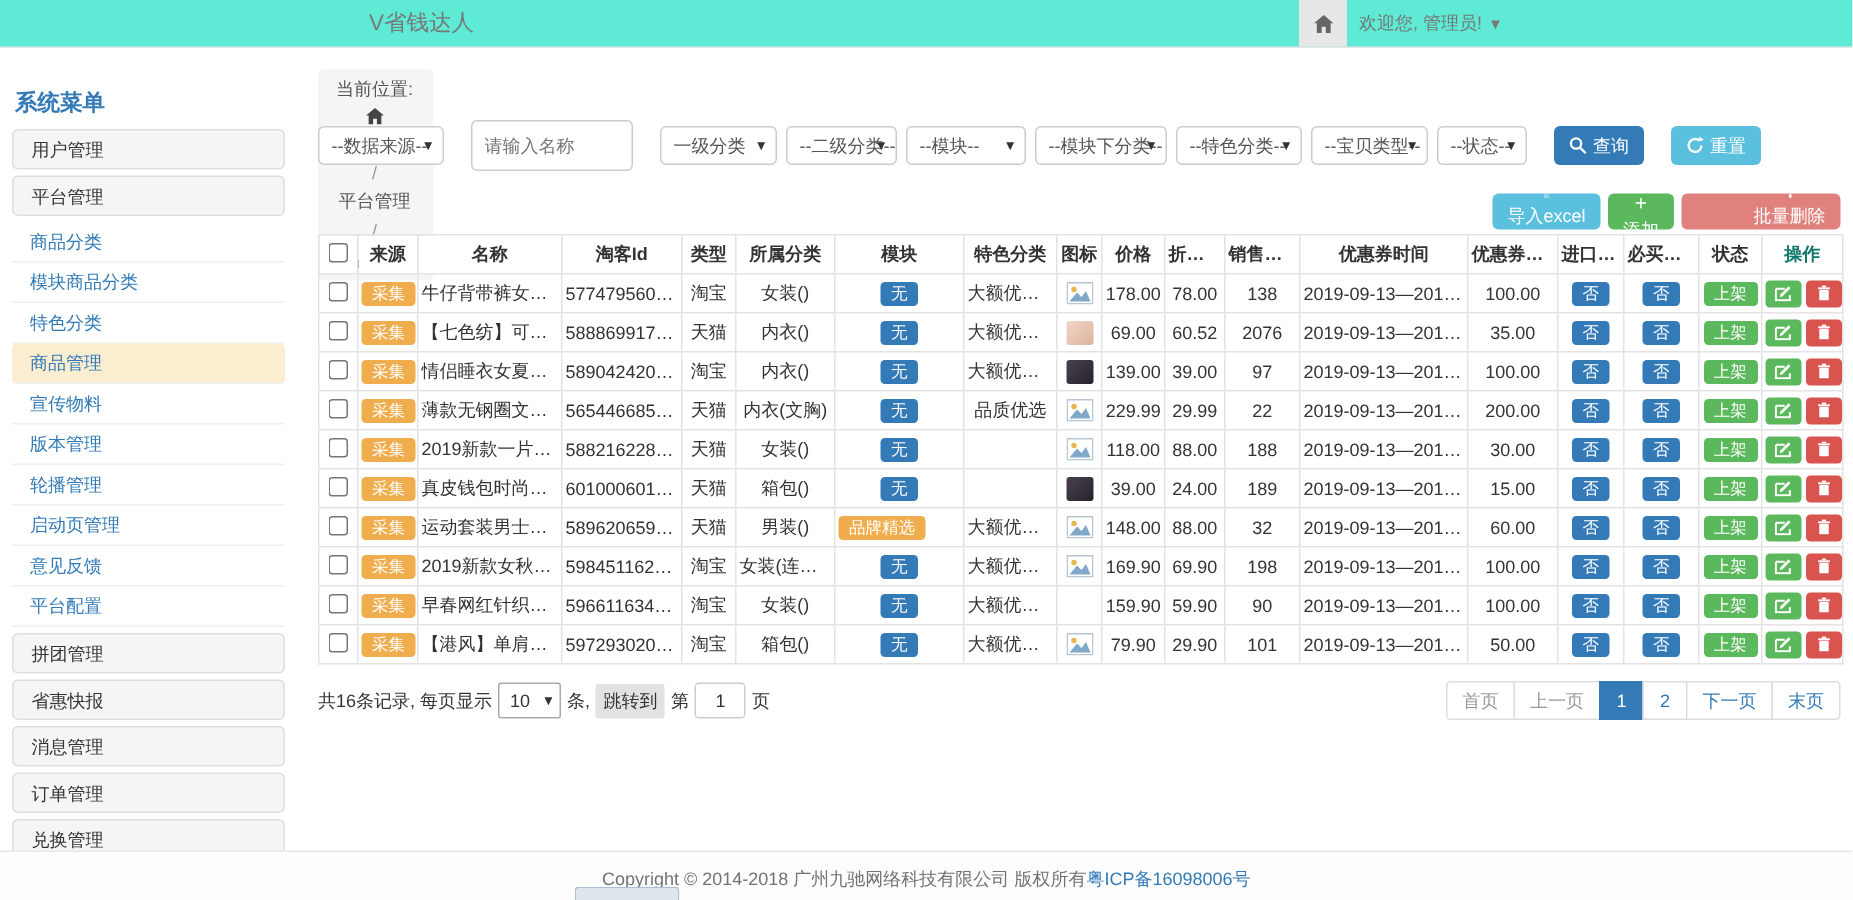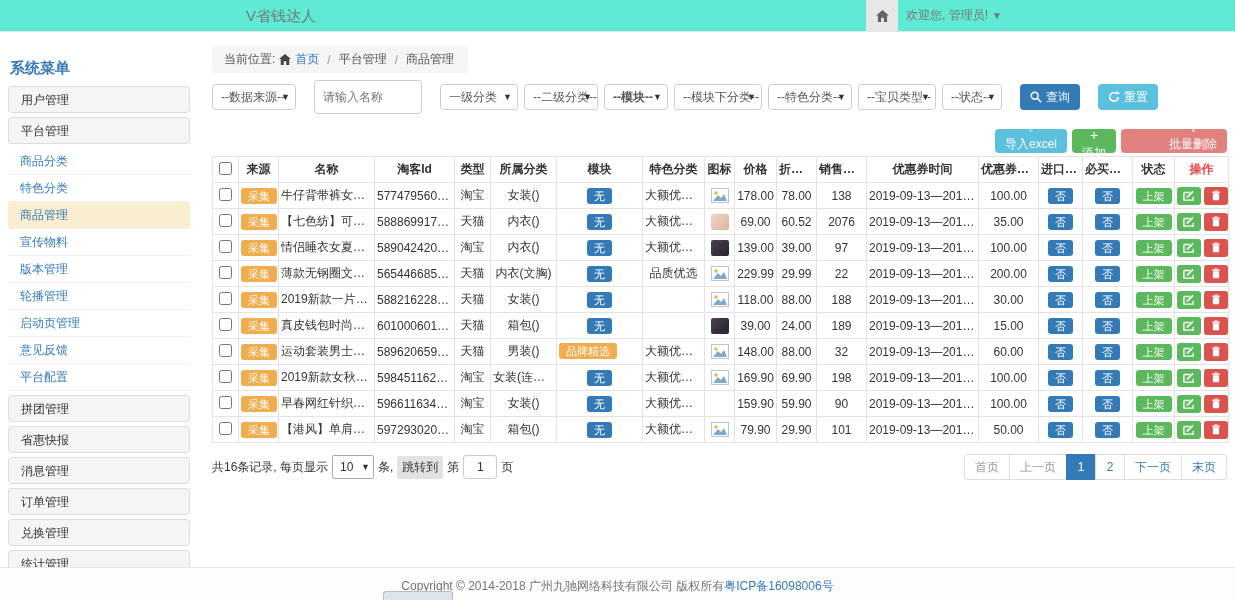--- a/index.html
+++ b/index.html
@@ -20,21 +20,21 @@
   .sidebar { position:absolute; left:8px; top:55px; width:182px; z-index:1; }
   .side-title { color:#337ab7; font-size:15px; font-weight:bold; padding:4px 2px 8px 2px; }
   .side-sec { height:27px; line-height:26px; background:#f5f5f5; border:1px solid #ddd;
     border-radius:4px; padding-left:12px; color:#333; margin-bottom:4px; cursor:pointer; }
   .side-sub { background:#fff; border-radius:0 0 4px 4px; margin-bottom:4px; }
   .side-item { height:27px; line-height:26px; padding-left:12px; color:#337ab7;
     border-bottom:1px solid #f0f0f0; cursor:pointer; }
   .side-item.active { background:#fbeed0; border-radius:3px; }
   
   .breadcrumb { position:absolute; left:212px; top:46px; background:#f5f5f5; border-radius:4px;
-    padding:5px 14px 5px 12px; color:#555; display:flex; align-items:center; gap:4px; white-space:nowrap; }
+    padding:5px 14px 5px 12px; color:#555; display:flex; align-items:center; gap:4px; white-space:nowrap;flex-direction:column; }
   .breadcrumb .home-link { color:#337ab7; cursor:pointer; }
   .breadcrumb .sep { color:#999; padding:0 4px; }
   
   .filters { position:absolute; left:212px; top:80px; display:flex; gap:18px; align-items:center; }
   .sel { position:relative; height:26px; line-height:24px; border:1px solid #ccc; border-radius:4px;
     background:#fff; color:#555; padding:0 16px 0 8px; cursor:pointer; white-space:nowrap; overflow:hidden; }
   .sel .caret { position:absolute; right:5px; top:0; font-size:9px; color:#333; line-height:24px; }
   .txt-input { height:26px; width:108px; border:1px solid #ccc; border-radius:4px; padding:16px 8px;
     font-family:inherit; font-size:12px; color:#555; }
   .btn { display:inline-flex; align-items:center; gap:4px; height:26px; padding:0 10px;
@@ -45,21 +45,21 @@
   .btn-red { background:#e0817d;padding-left:48px; }
   
   .toolbar { position:absolute; top:129px; right:8px; display:flex; gap:5px; }
   .toolbar .btn { height:24px;flex-direction:column; }
   
   .table-wrap { position:absolute; left:212px; top:156px; width:1015px; }
   table { width:1015px; border-collapse:collapse; table-layout:fixed; }
   th,td { border:1px solid #e3e3e3; text-align:center; vertical-align:middle;
     padding:2px 2px; height:26px; overflow:hidden; white-space:nowrap; text-overflow:ellipsis; }
   th { font-weight:bold; color:#333; background:#fff; }
-  th.op-head { color:#ef4444; }
+  th.op-head { color:#0f766e; }
   .badge { display:inline-block; border-radius:3px; color:#fff; font-size:11px; padding:2px 7px; line-height:12px; }
   .b-orange { background:#f0ad4e; }
   .b-blue { background:#337ab7; }
   .b-green { background:#5cb85c; cursor:pointer; }
   .mod-extra { margin-left:2px; color:#333; }
   .thumb { display:inline-block; width:18px; height:16px; border-radius:2px; vertical-align:middle; }
   .thumb.light { background:linear-gradient(135deg,#f0d6c8,#dfb39d); }
   .thumb.dark  { background:linear-gradient(135deg,#4a4150,#26222c); }
   .ops { display:inline-flex; gap:3px; }
   .op-btn { width:24px; height:18px; border:none; border-radius:3px; display:inline-flex;
@@ -106,20 +106,21 @@
   </div>
 </div>
 
 <div class="sidebar">
   <div class="side-title">系统菜单</div>
   <div id="side-sections">
       <div class="side-sec">用户管理</div>
       <div class="side-sec">平台管理</div>
       <div class="side-sub">
         <div class="side-item">商品分类</div>
+        <div class="side-item">模块商品分类</div>
         <div class="side-item">特色分类</div>
         <div class="side-item active">商品管理</div>
         <div class="side-item">宣传物料</div>
         <div class="side-item">版本管理</div>
         <div class="side-item">轮播管理</div>
         <div class="side-item">启动页管理</div>
         <div class="side-item">意见反馈</div>
         <div class="side-item">平台配置</div>
       </div>
       <div class="side-sec">拼团管理</div>
@@ -145,21 +146,21 @@
 
 <div class="filters">
   <div class="sel" style="width:84px">
     <span>--数据来源--</span>
     <span class="caret">▼</span>
   </div>
   <input class="txt-input" type="text" placeholder="请输入名称" style="">
   <span id="filter-selects" style="display:flex;gap:6px">
       <div class="sel" style="width: 78px;"><span>一级分类</span><span class="caret">▼</span></div>
       <div class="sel" style="width: 74px;"><span>--二级分类--</span><span class="caret">▼</span></div>
-      <div class="sel" style="width: 64px; font-weight: bold;"><span>--模块--</span><span class="caret">▼</span></div>
+      <div class="sel" style="width: 80px;"><span>--模块--</span><span class="caret">▼</span></div>
       <div class="sel" style="width: 88px;"><span>--模块下分类--</span><span class="caret">▼</span></div>
       <div class="sel" style="width: 84px;"><span>--特色分类--</span><span class="caret">▼</span></div>
       <div class="sel" style="width: 78px;"><span>--宝贝类型--</span><span class="caret">▼</span></div>
       <div class="sel" style="width: 60px;"><span>--状态--</span><span class="caret">▼</span></div>
     </span>
   <button class="btn btn-blue">
     <svg width="12" height="12" viewBox="0 0 14 14">
         <circle cx="5.5" cy="5.5" r="4" fill="none" stroke="#fff" stroke-width="1.8"></circle>
         <line x1="8.8" y1="8.8" x2="13" y2="13" stroke="#fff" stroke-width="1.8"></line>
       </svg>

